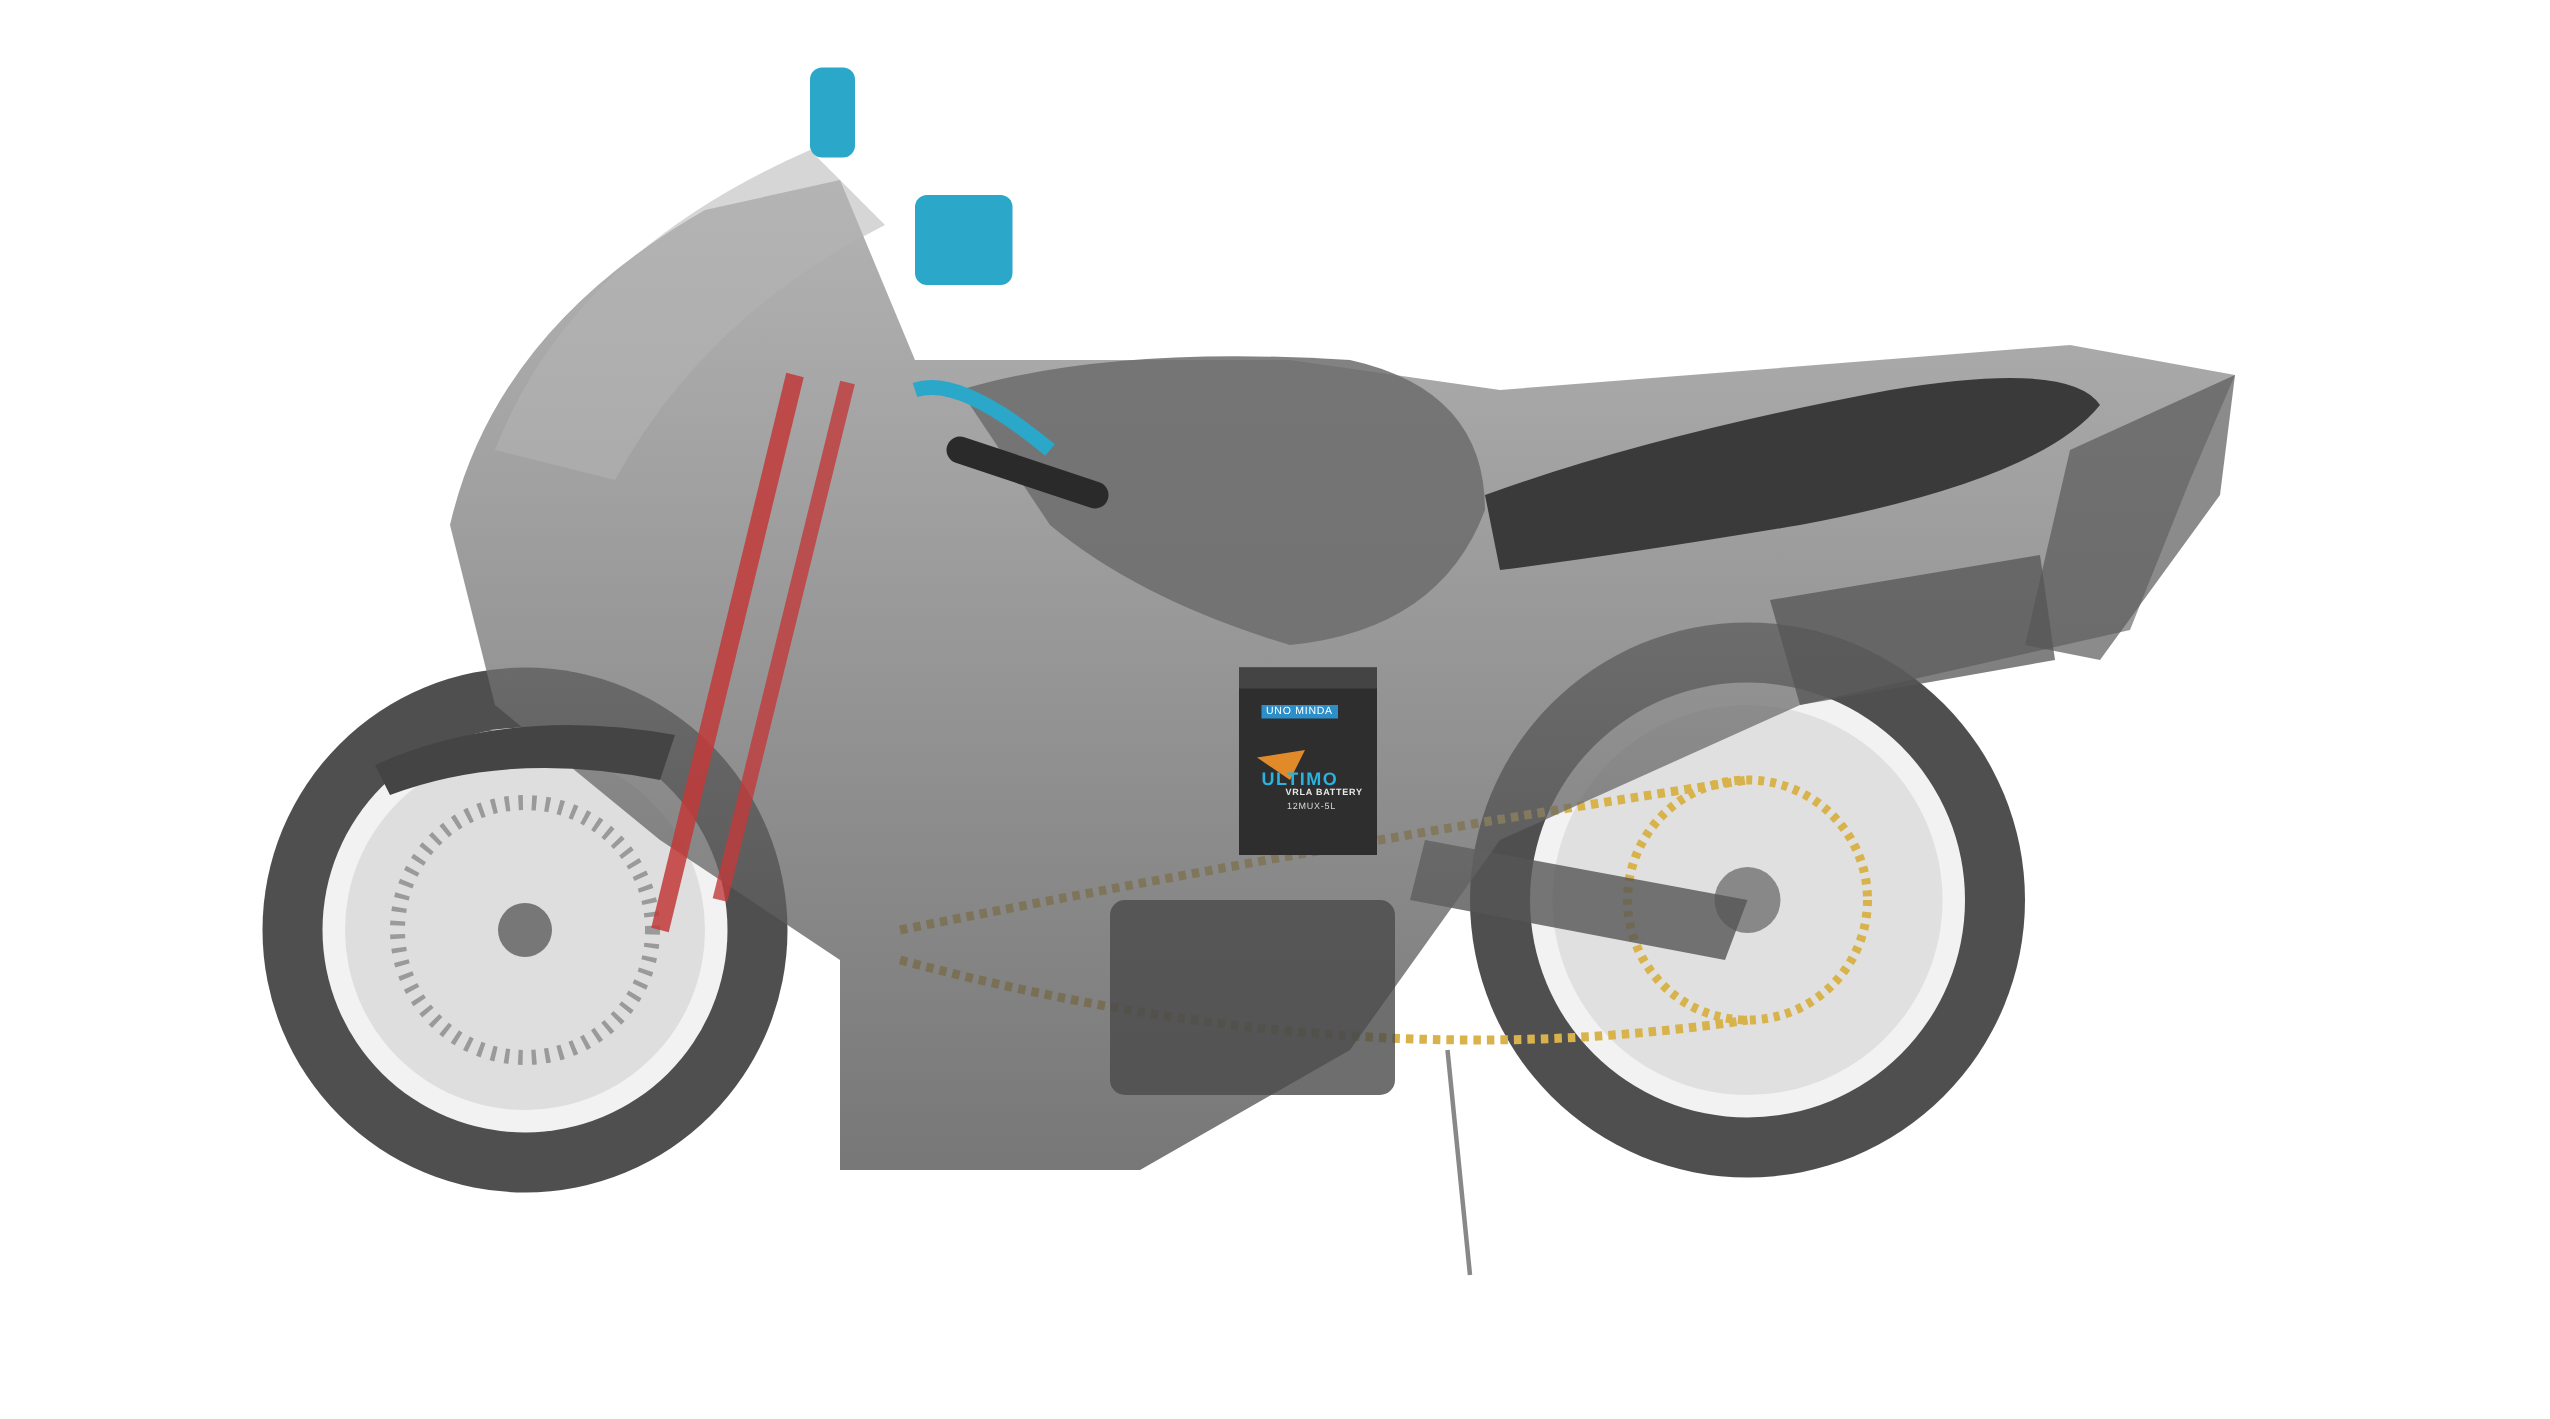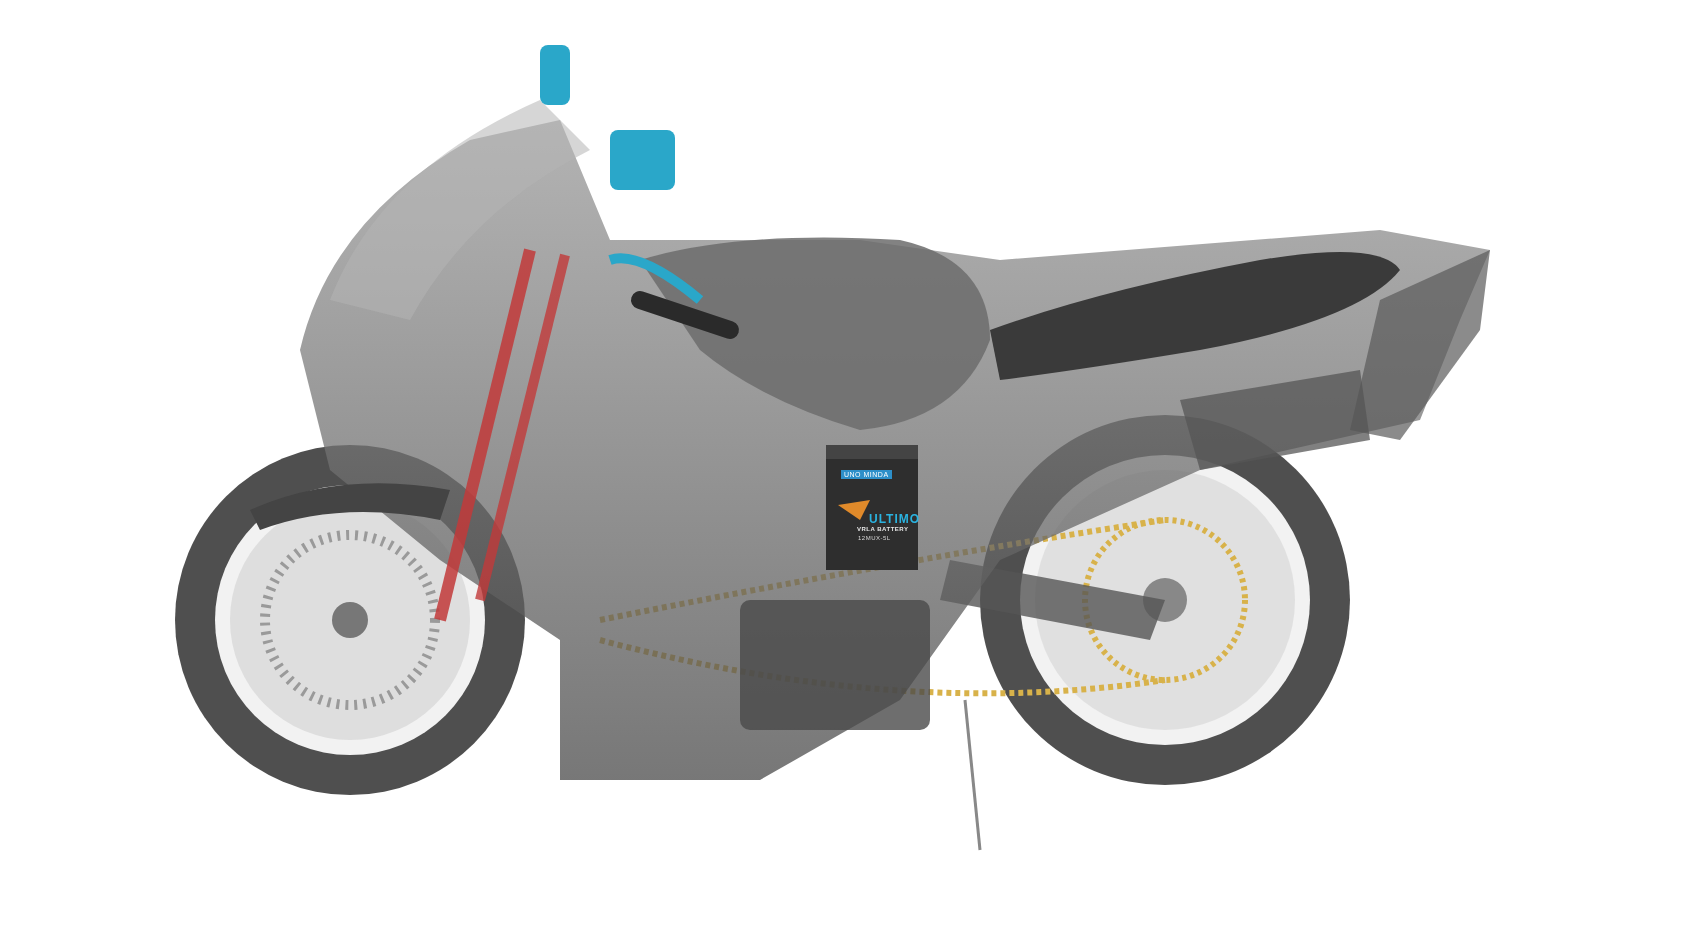--- a/index.html
+++ b/index.html
@@ -1,21 +1,21 @@
 <!DOCTYPE html>
 <html><head>
 <meta charset="utf-8">
 <style>
   html, body { margin:0; padding:0; background:#ffffff; }
   body { width:1700px; height:946px; position:relative; overflow:hidden; font-family:"Liberation Sans", sans-serif; }
   .scene { position:absolute; left:0; top:0; width:1700px; height:946px; }
   svg { position:absolute; left:0; top:0; }
   .battery-label { position:absolute; left:838px; top:462px; width:74px; height:100px; font-family:"Liberation Sans", sans-serif; }
   .brand { position:absolute; left:3px; top:8px; font-size:7px; color:#ffffff; background:#2d8fc9; padding:1px 3px; letter-spacing:0.5px; }
-  .product { position:absolute; left:31px; top:50px; font-size:12px; font-weight:bold; color:#2ab3e0; letter-spacing:1px; }
+  .product { position:absolute; left:3px; top:50px; font-size:12px; font-weight:bold; color:#2ab3e0; letter-spacing:1px; }
   .subtitle { position:absolute; left:19px; top:64px; font-size:6px; color:#e8e8e8; font-weight:bold; letter-spacing:0.5px; }
   .model { position:absolute; left:20px; top:73px; font-size:6px; color:#d8d8d8; letter-spacing:0.5px; }
 </style>
 </head>
 <body>
 
 <div class="scene">
 <svg width="1700" height="946" viewBox="0 0 1700 946">
   <defs>
     <radialGradient id="tire" cx="50%" cy="50%" r="50%">

